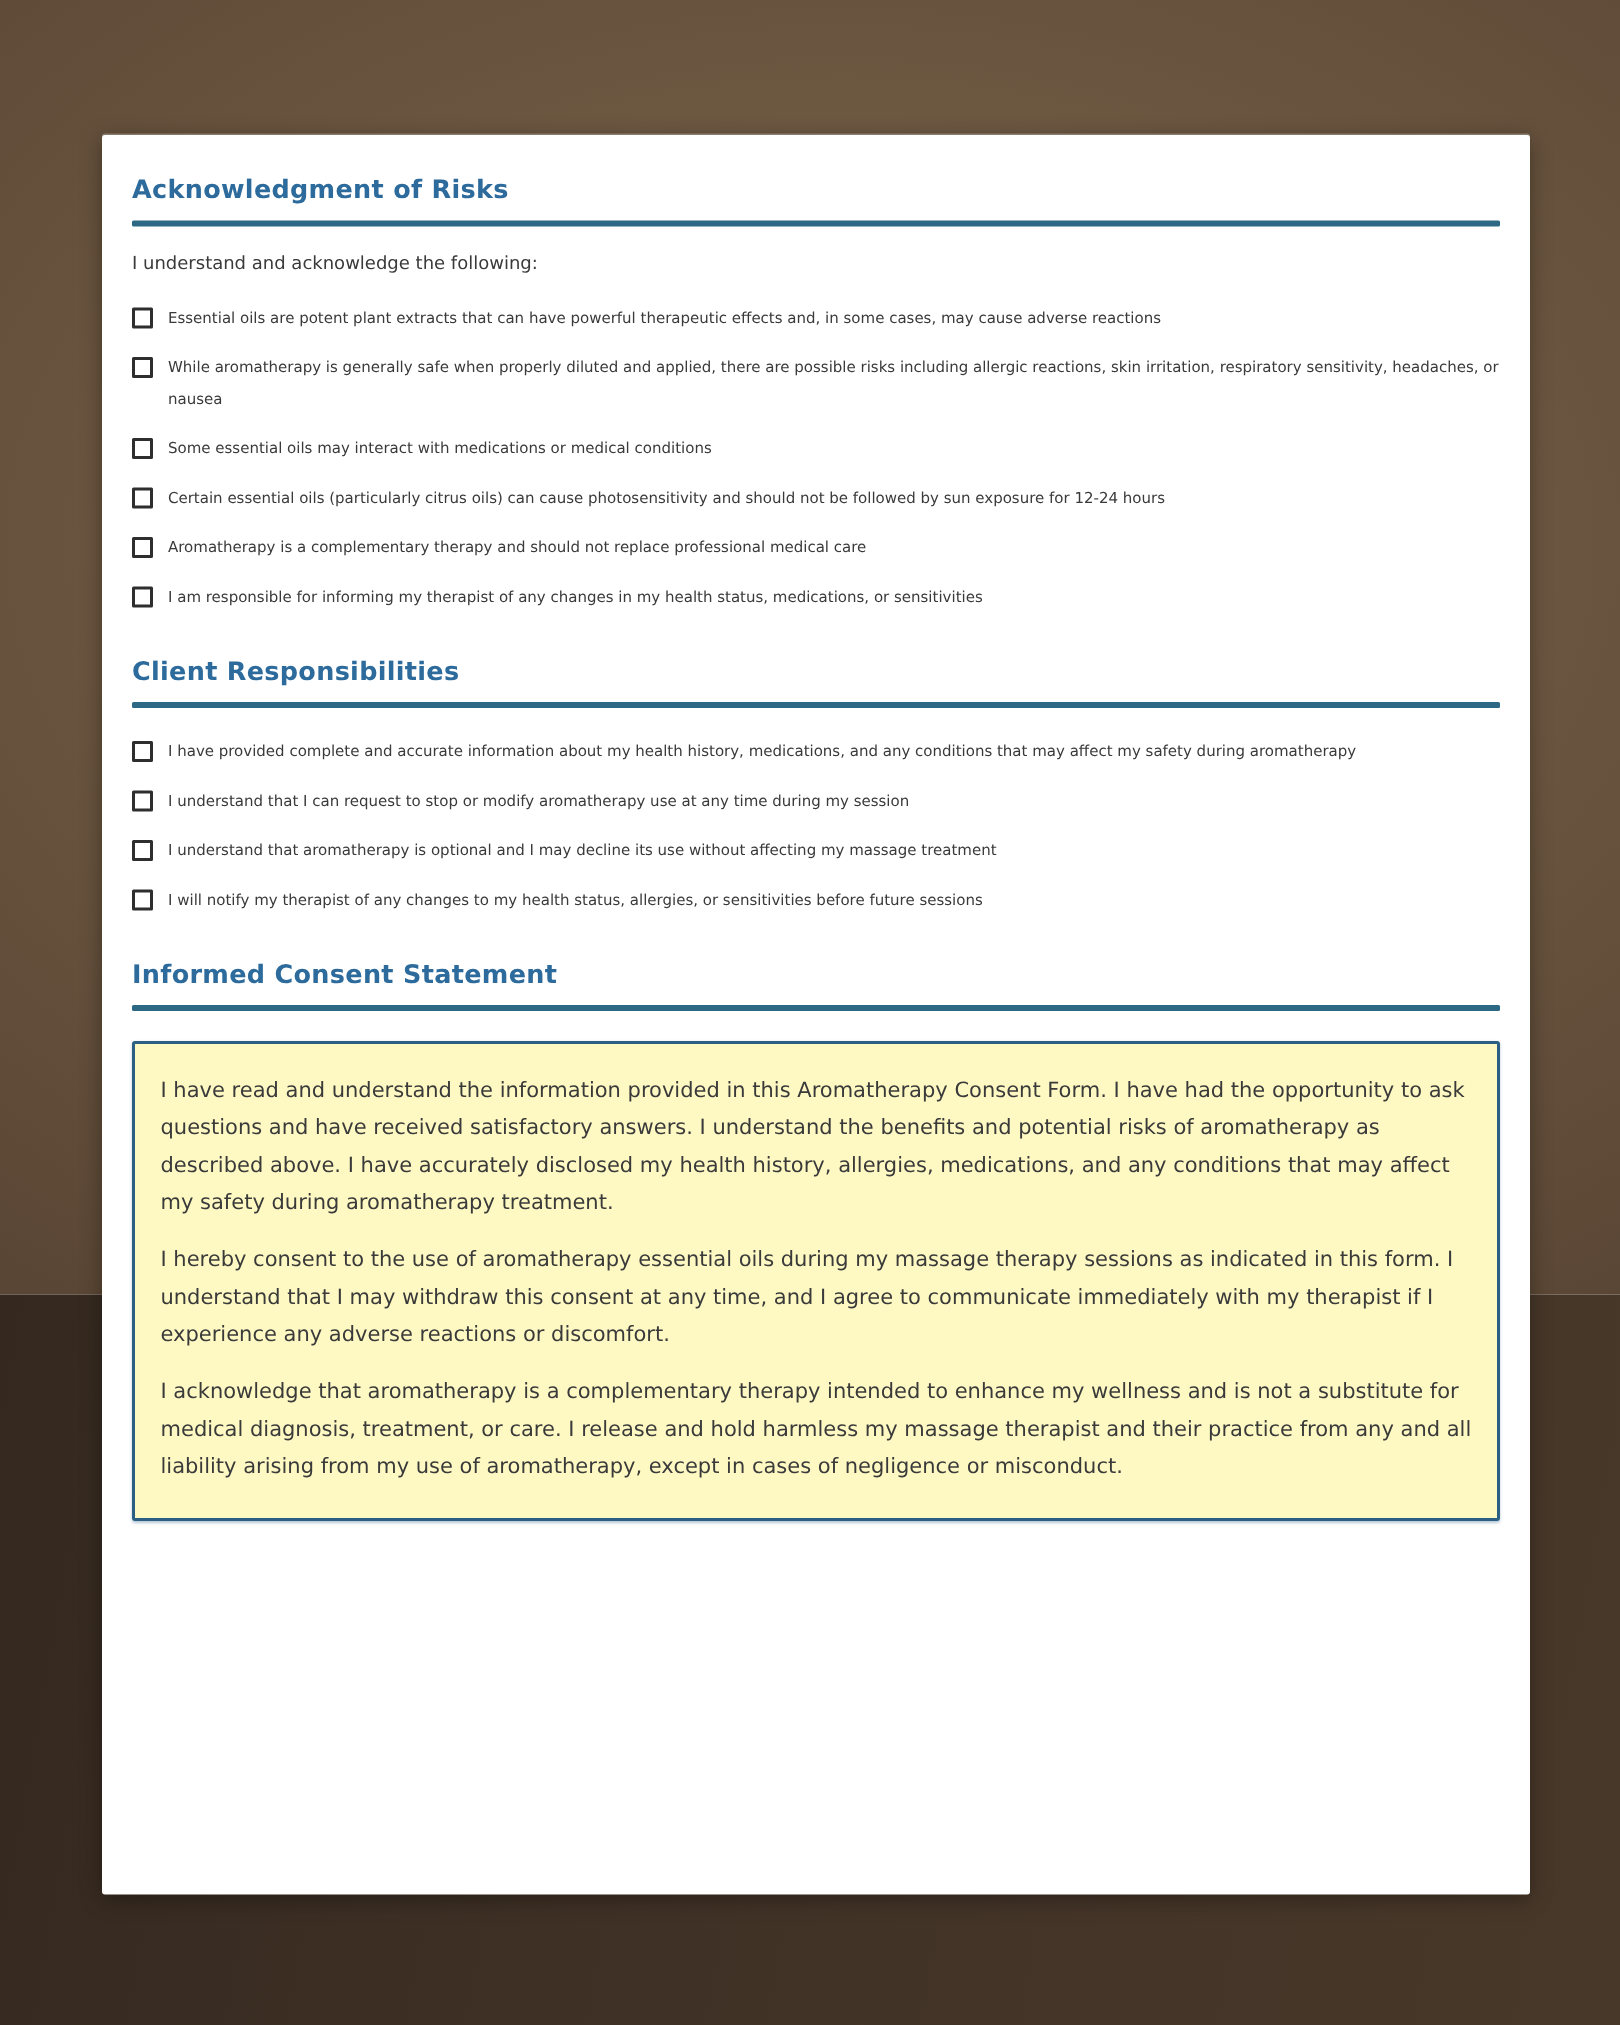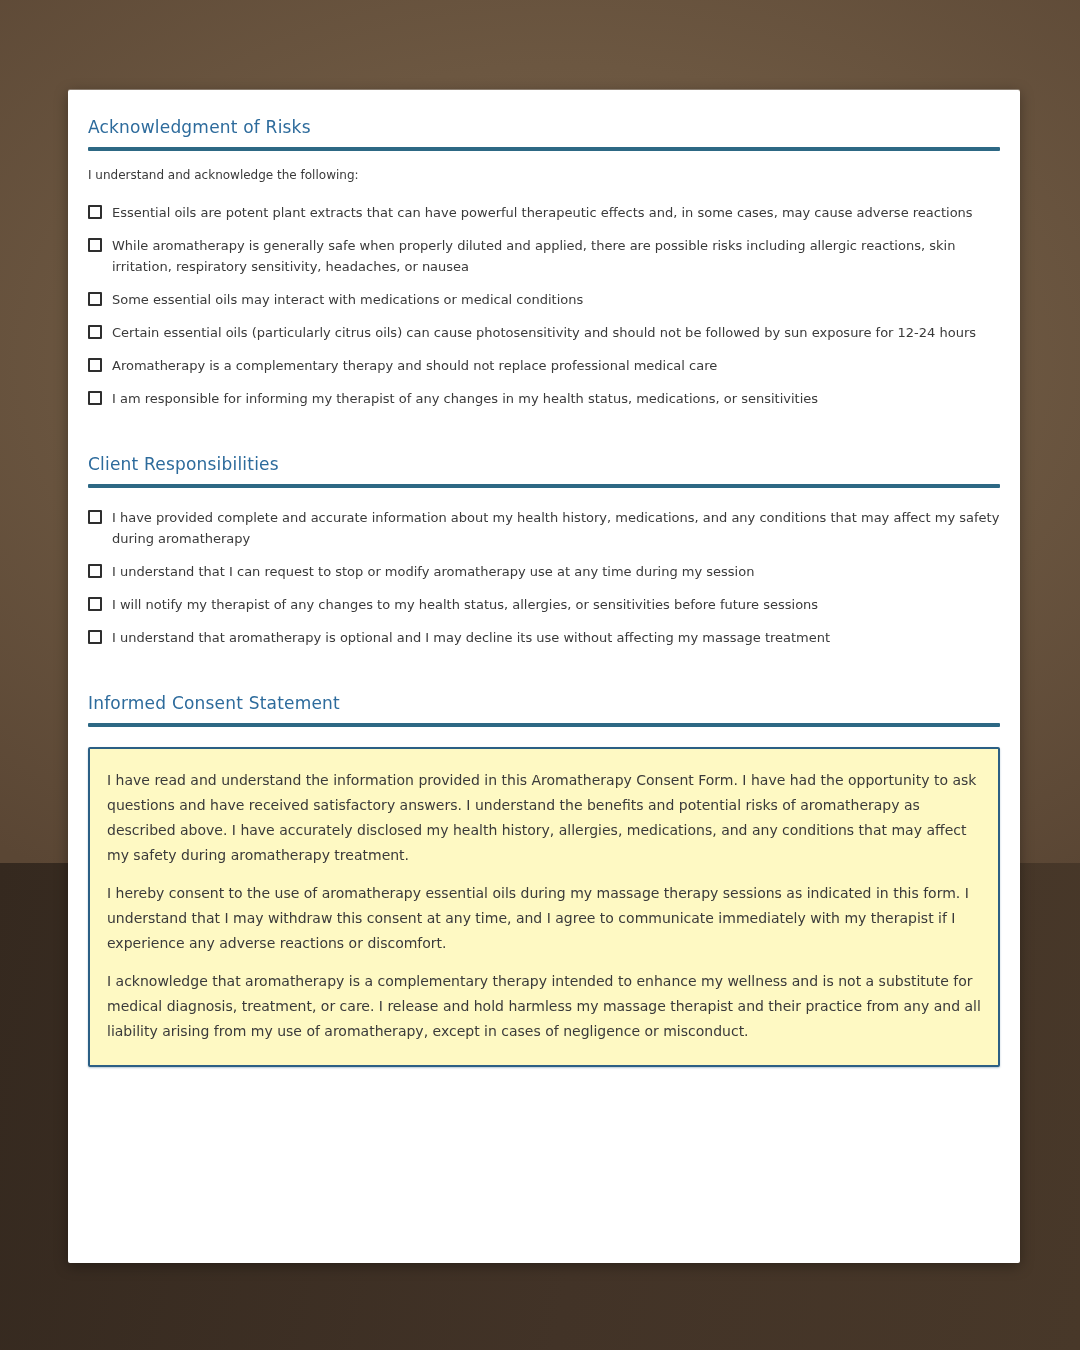--- a/index.html
+++ b/index.html
@@ -27,46 +27,46 @@
     background: #ffffff;
     border-radius: 2px;
     box-shadow: 0 -1px 0 rgba(255,255,255,0.28), 0 3px 14px rgba(0,0,0,0.35);
     padding: 26px 20px 0 20px;
     z-index: 1;
     color: #3a3a3a;
   }
 
   h2.section-title {
     font-size: 17px;
-    font-weight: normal;
+    font-weight: bold;
     color: #2d6b9c;
     letter-spacing: 0.2px;
     line-height: 22px;
   }
-  .section + .section h2.section-title { margin-top: 44px; }
+  .section + .section h2.section-title { margin-top: 28px; }
 
   .rule {
     height: 4px;
     background: #2d6884;
     margin-top: 9px;
     border-radius: 1px;
   }
 
   .intro {
     font-size: 12px;
     line-height: 20px;
     margin: 14px 0 17px 0;
   }
   .items-first-gap { margin-top: 19px; }
 
   .check-item {
     display: flex;
     align-items: flex-start;
     margin-bottom: 12px;
-    font-size: 13px;
+    font-size: 10px;
     line-height: 21px;
   }
   .checkbox {
     flex: 0 0 auto;
     width: 14px; height: 14px;
     border: 2px solid #2e2e2e;
     border-radius: 1px;
     background: #ffffff;
     margin: 3px 10px 0 0;
     cursor: pointer;
@@ -135,25 +135,25 @@
     <div class="check-item items-first-gap">
       <span class="checkbox"></span>
       <span class="check-label">I have provided complete and accurate information about my health history, medications, and any conditions that may affect my safety during aromatherapy</span>
     </div>
     <div class="check-item">
       <span class="checkbox"></span>
       <span class="check-label">I understand that I can request to stop or modify aromatherapy use at any time during my session</span>
     </div>
     <div class="check-item">
       <span class="checkbox"></span>
-      <span class="check-label">I will notify my therapist of any changes to my health status, allergies, or sensitivities before future sessions</span>
+      <span class="check-label">I understand that aromatherapy is optional and I may decline its use without affecting my massage treatment</span>
     </div>
     <div class="check-item">
       <span class="checkbox"></span>
-      <span class="check-label">I understand that aromatherapy is optional and I may decline its use without affecting my massage treatment</span>
+      <span class="check-label">I will notify my therapist of any changes to my health status, allergies, or sensitivities before future sessions</span>
     </div>
   </section>
 
   <section class="section">
     <h2 class="section-title">Informed Consent Statement</h2>
     <div class="rule"></div>
 
     <div class="consent-box">
       <p>I have read and understand the information provided in this Aromatherapy Consent Form. I have had the opportunity to ask questions and have received satisfactory answers. I understand the benefits and potential risks of aromatherapy as described above. I have accurately disclosed my health history, allergies, medications, and any conditions that may affect my safety during aromatherapy treatment.</p>
       <p>I hereby consent to the use of aromatherapy essential oils during my massage therapy sessions as indicated in this form. I understand that I may withdraw this consent at any time, and I agree to communicate immediately with my therapist if I experience any adverse reactions or discomfort.</p>

